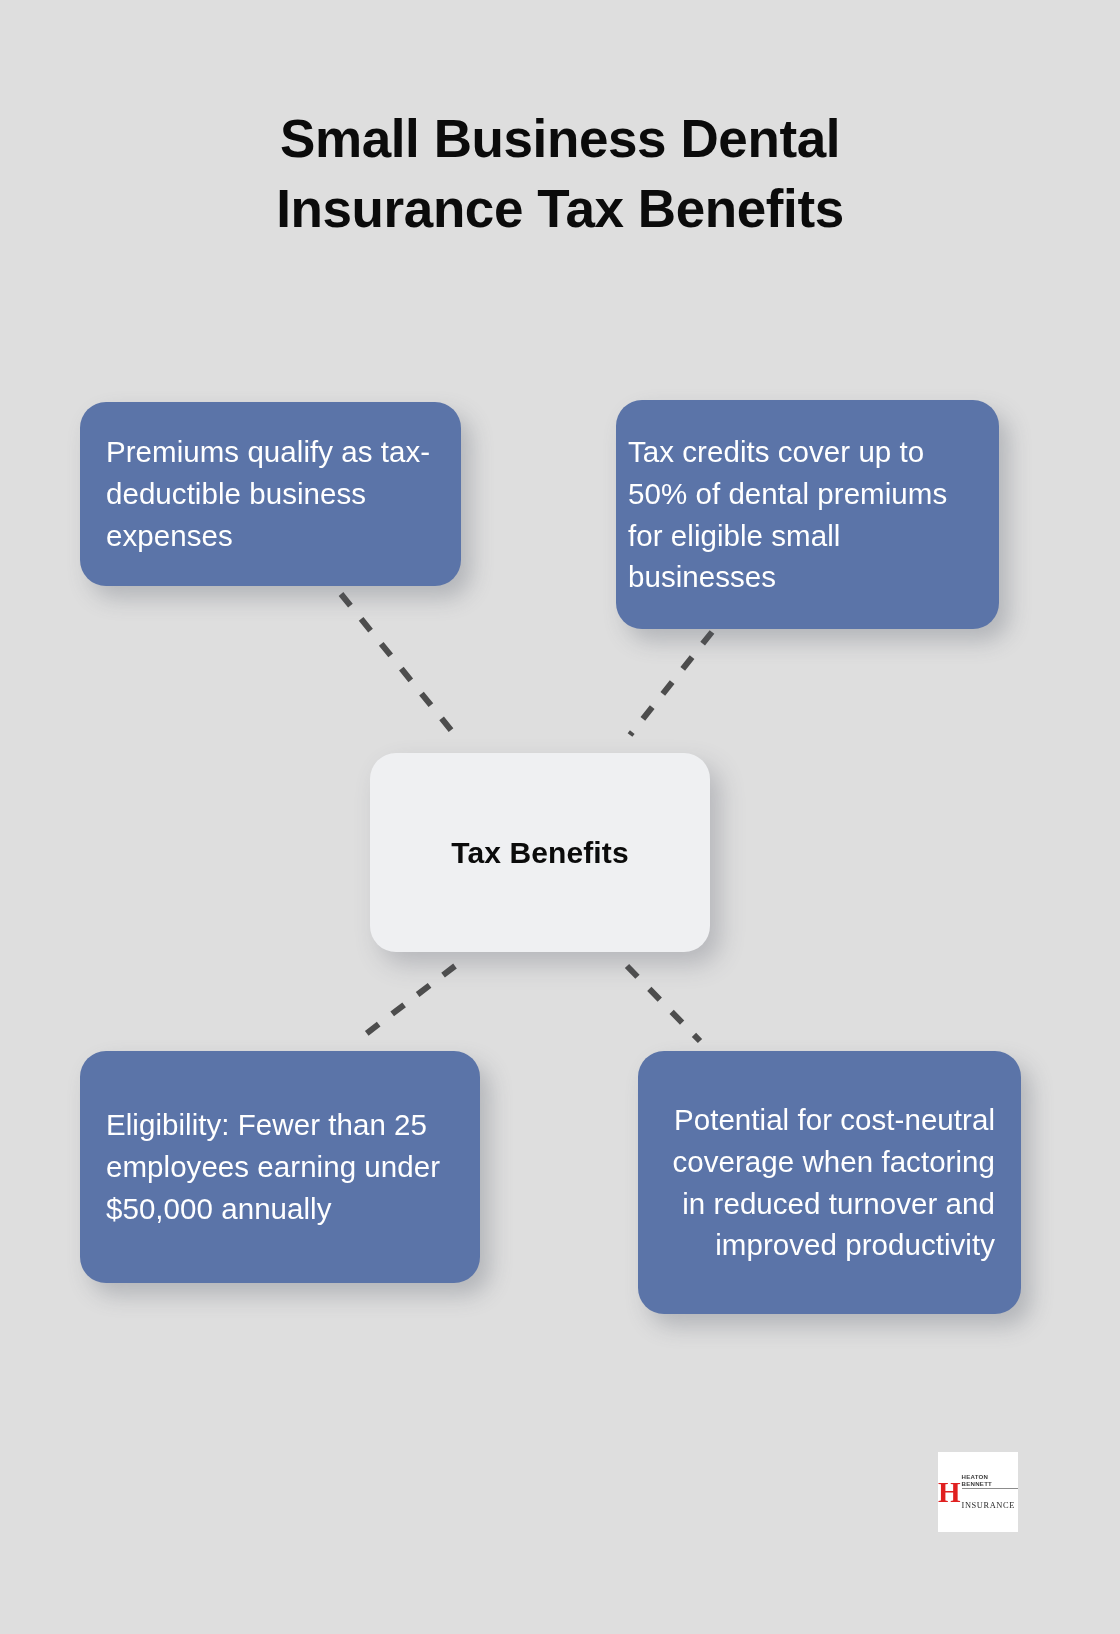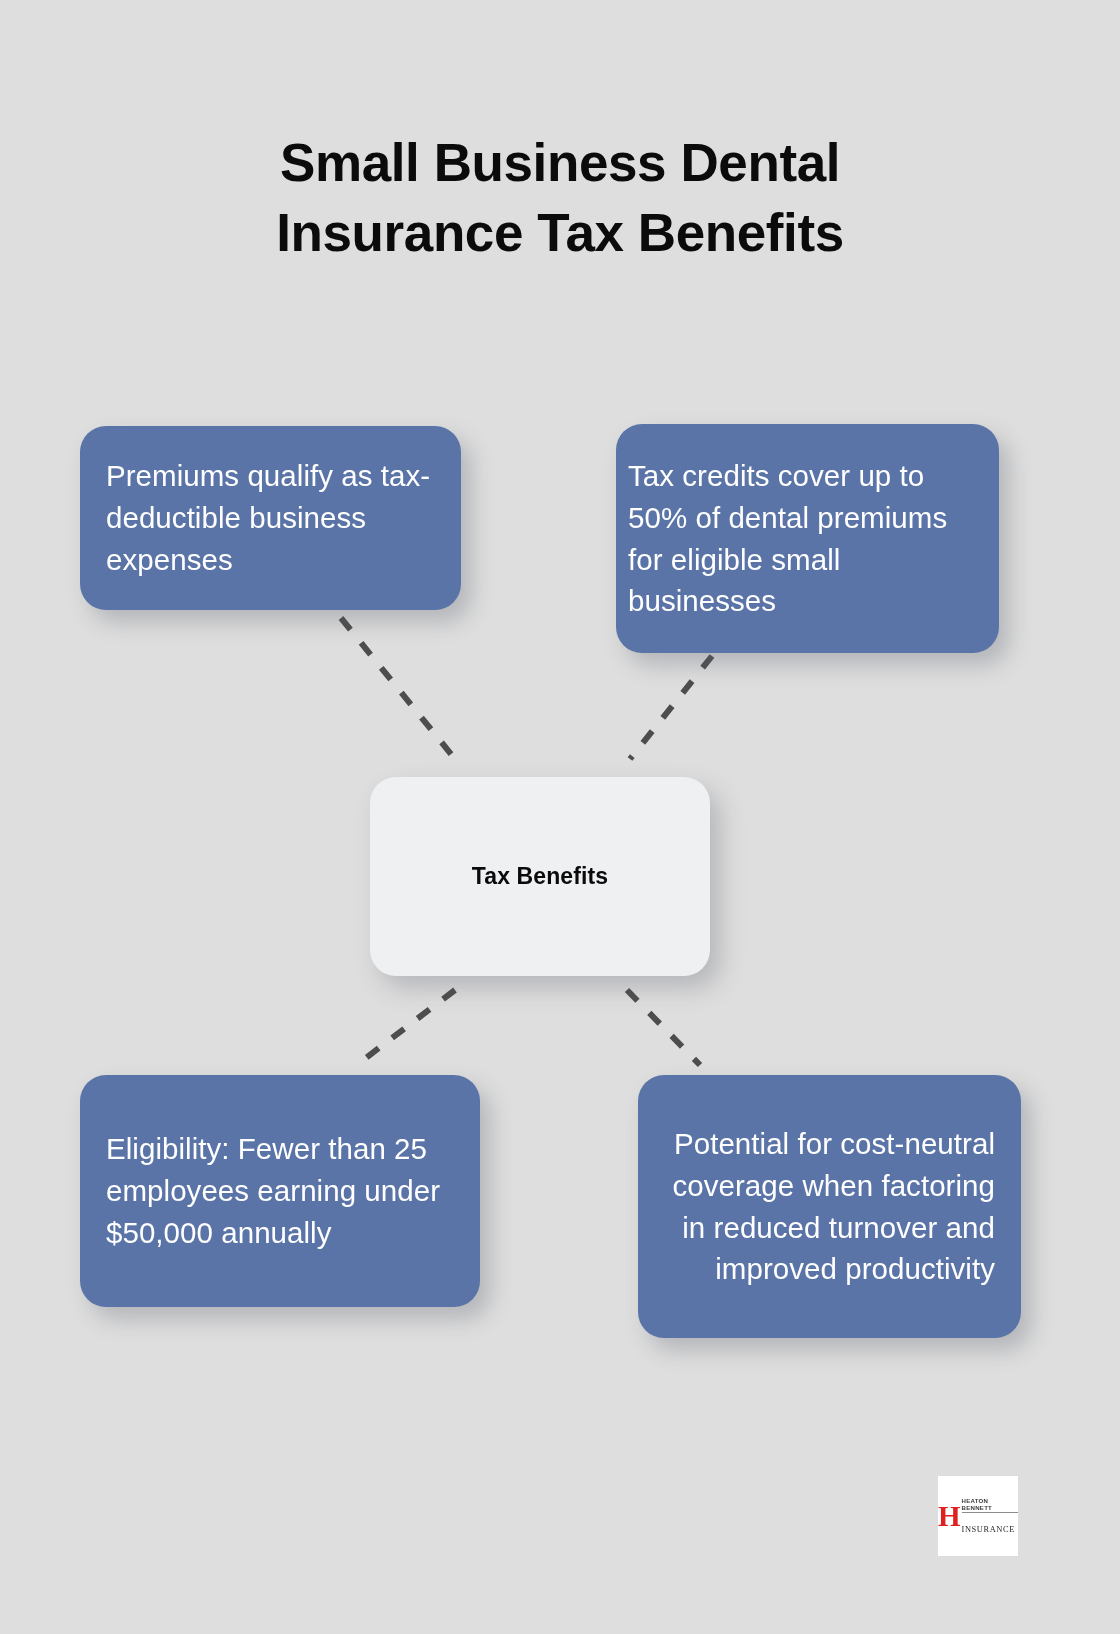--- a/index.html
+++ b/index.html
@@ -13,21 +13,20 @@
     font-family: "Liberation Sans", sans-serif;
     position: relative;
     overflow: hidden;
   }
 
   #stage {
     position: absolute;
     inset: 0;
     width: 1120px;
     height: 1205px;
-    margin-top: 24px;
   }
 
   
   .title {
     position: absolute;
     left: 0;
     top: 104px;
     width: 1120px;
     text-align: center;
     font-size: 53px;
@@ -72,21 +71,21 @@
   }
 
   .node.center {
     background: #eff0f2;
     box-shadow: 10px 12px 24px rgba(88, 94, 107, 0.30);
     justify-content: center;
   }
 
   .node.center .node-text {
     color: #0b0b0b;
-    font-size: 23px;
+    font-size: 30px;
     font-weight: 700;
     text-align: center;
     letter-spacing: 0.1px;
   }
 
   
   #node-tl { left: 80px;  top: 402px;  width: 381px; height: 184px; }
   #node-tr { left: 616px; top: 400px;  width: 383px; height: 229px; padding-left: 12px; }
   #node-c  { left: 370px; top: 753px;  width: 340px; height: 199px; }
   #node-bl { left: 80px;  top: 1051px; width: 400px; height: 232px; }

